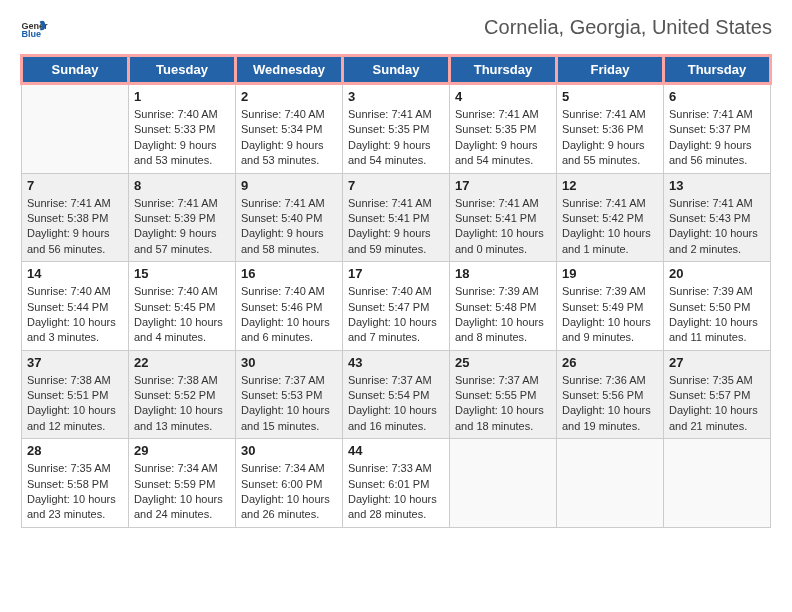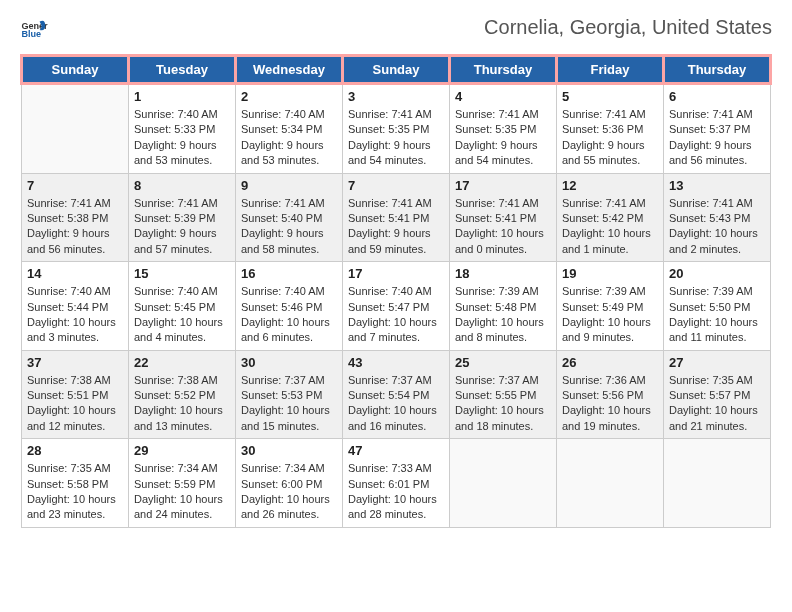--- a/index.html
+++ b/index.html
@@ -237,21 +237,21 @@
           </td>
           <td>
             <span class="day-num">29</span>
             <div class="day-info">Sunrise: 7:34 AM<br>Sunset: 5:59 PM<br>Daylight: 10 hours and 24 minutes.</div>
           </td>
           <td>
             <span class="day-num">30</span>
             <div class="day-info">Sunrise: 7:34 AM<br>Sunset: 6:00 PM<br>Daylight: 10 hours and 26 minutes.</div>
           </td>
           <td>
-            <span class="day-num">47</span>
+            <span class="day-num">44</span>
             <div class="day-info">Sunrise: 7:33 AM<br>Sunset: 6:01 PM<br>Daylight: 10 hours and 28 minutes.</div>
           </td>
           <td class="empty"></td>
           <td class="empty"></td>
           <td class="empty"></td>
         </tr>
       </tbody>
   </table>
 </div>
 

